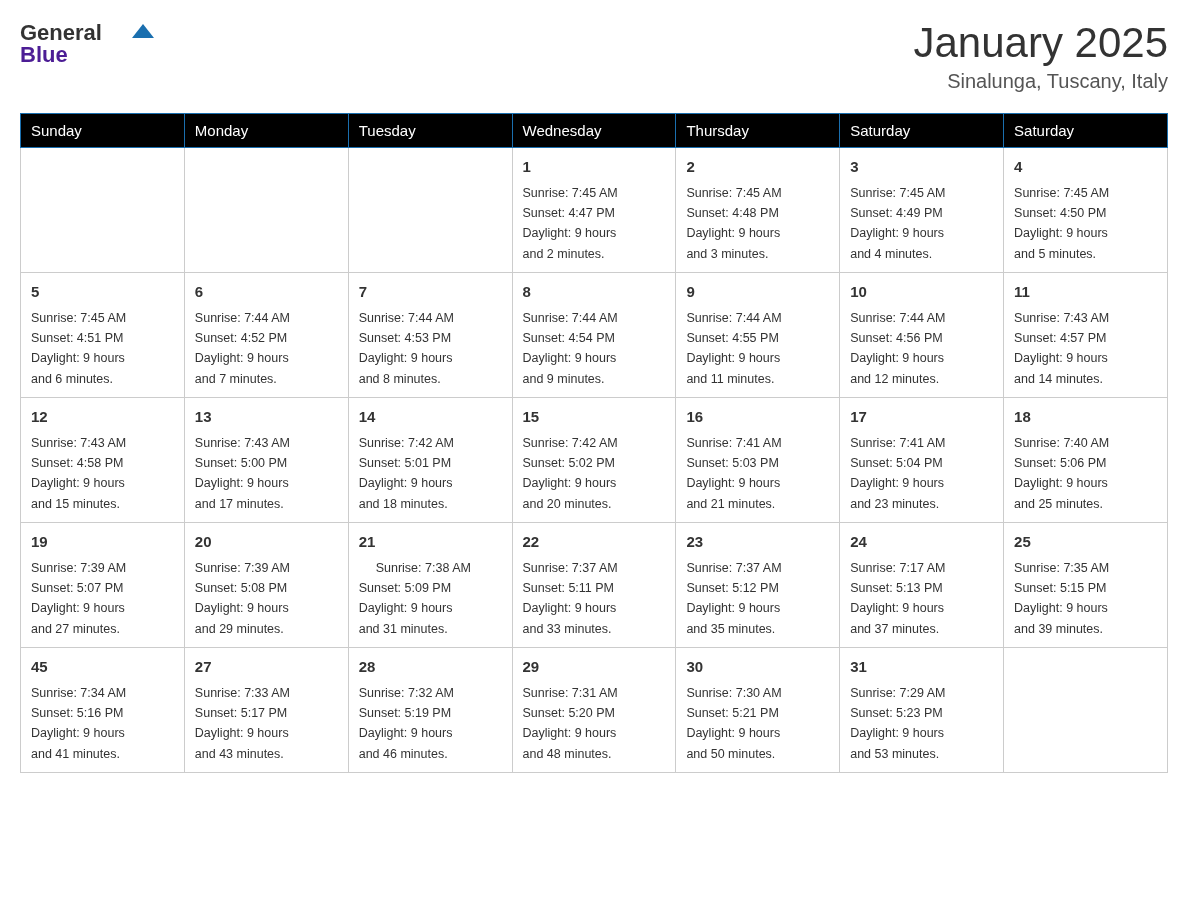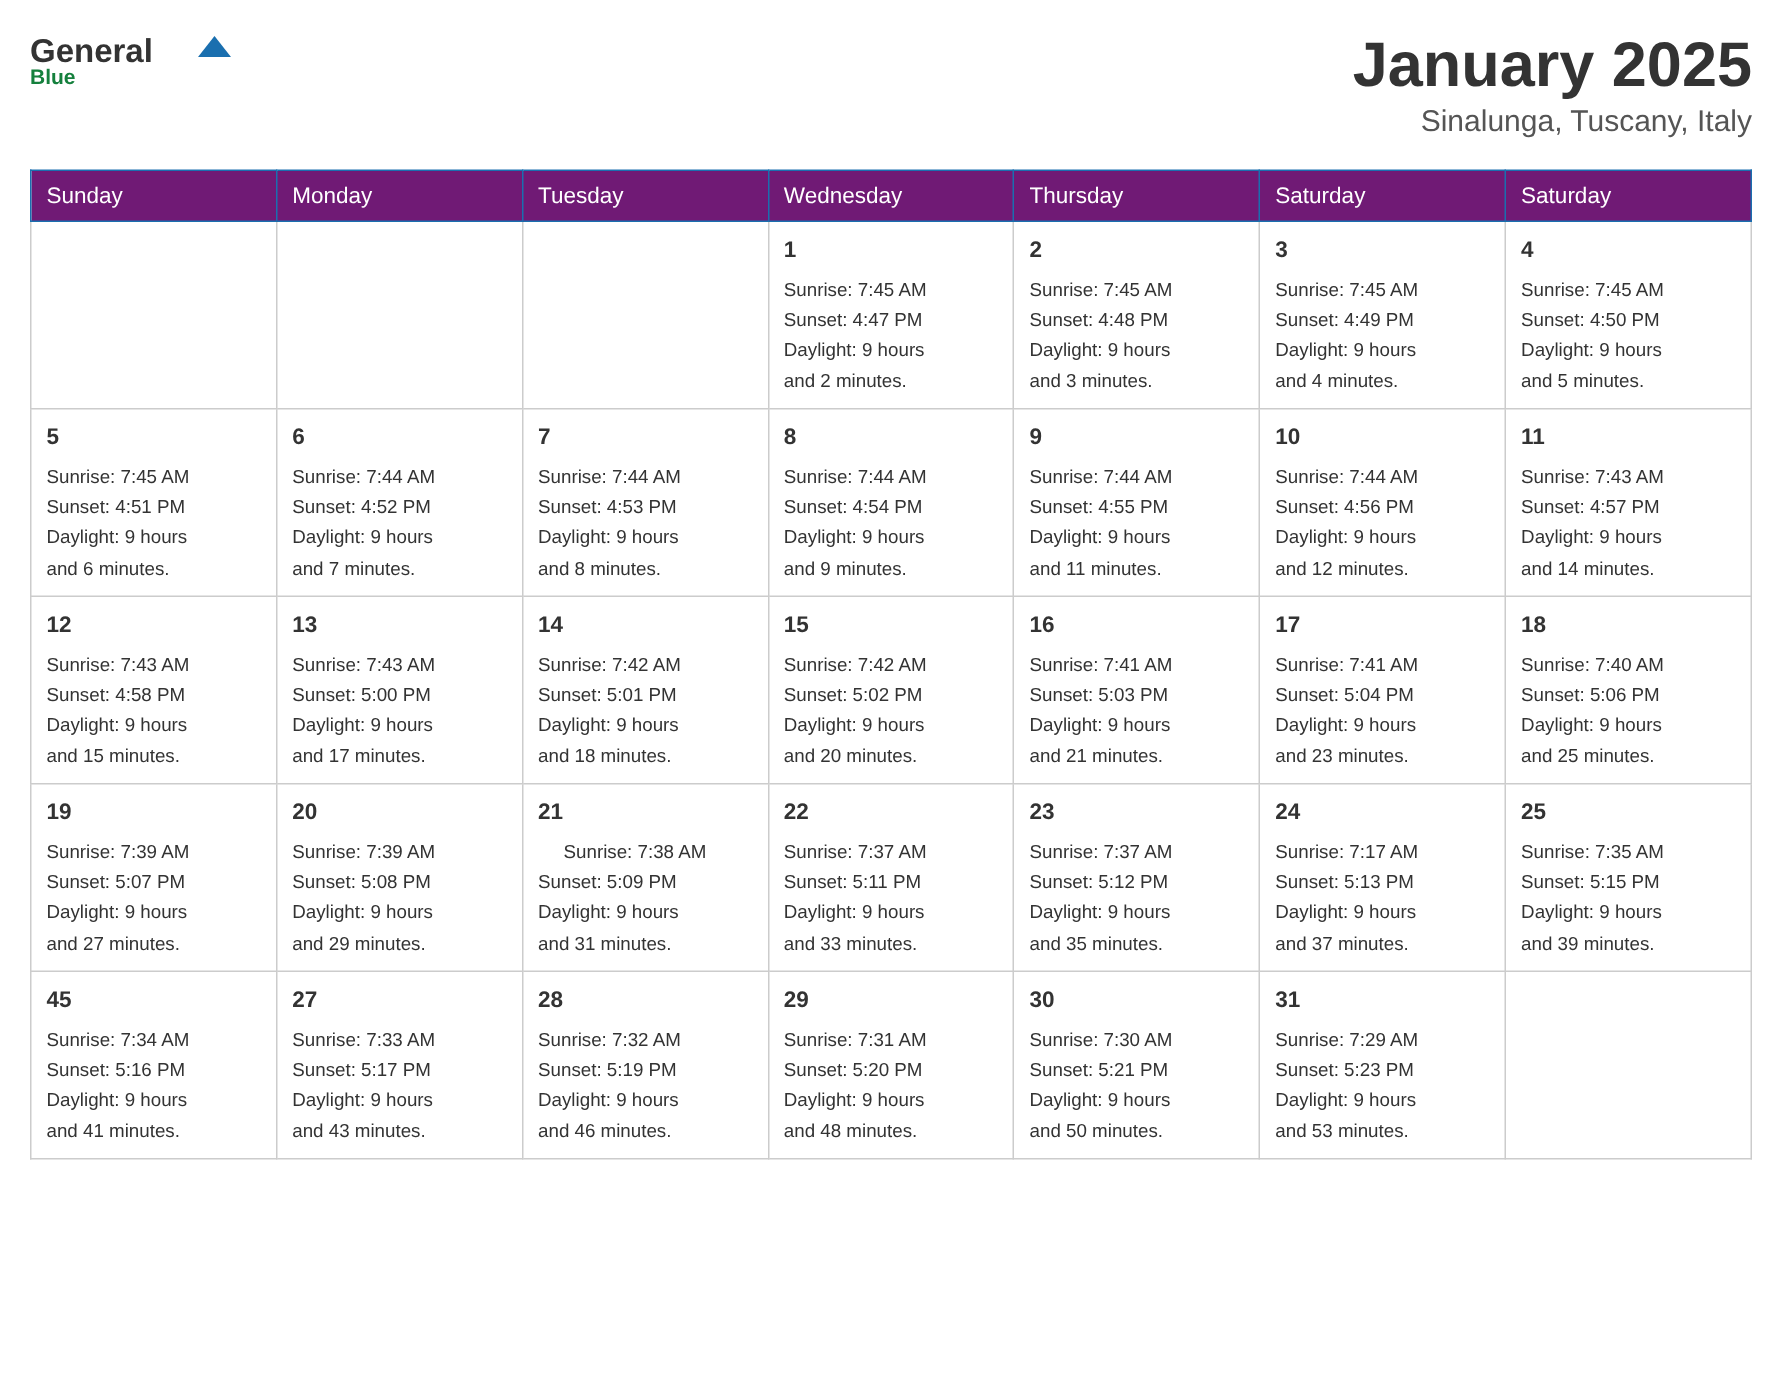--- a/index.html
+++ b/index.html
@@ -15,55 +15,55 @@
       justify-content: space-between;
       align-items: flex-start;
       margin-bottom: 20px;
     }
     .logo-text-general {
       font-size: 22px;
       font-weight: bold;
       color: #333;
     }
     .logo-text-blue {
-      font-size: 14px;
+      font-size: 22px;
       font-weight: bold;
-      color: #15803d;
+      color: #4c1d95;
     }
     .logo-wrapper {
       display: flex;
       flex-direction: column;
       align-items: flex-start;
     }
     .logo-top-row {
       display: flex;
       align-items: center;
       gap: 28px;
     }
     .title-section {
       text-align: right;
     }
     .month-title {
       font-size: 42px;
-      font-weight: bold;
+      font-weight: normal;
       color: #333;
       line-height: 1.1;
     }
     .location-title {
       font-size: 20px;
       color: #555;
       margin-top: 4px;
     }
     .calendar-table {
       width: 100%;
       border-collapse: collapse;
       border: 1px solid #aaa;
     }
     .calendar-table th {
-      background-color: #701a75;
+      background-color: #000000;
       color: #fff;
       padding: 8px 10px;
       font-size: 15px;
       font-weight: normal;
       text-align: left;
       border: 1px solid #1a6faf;
     }
     .calendar-table td {
       vertical-align: top;
       padding: 8px 10px;

